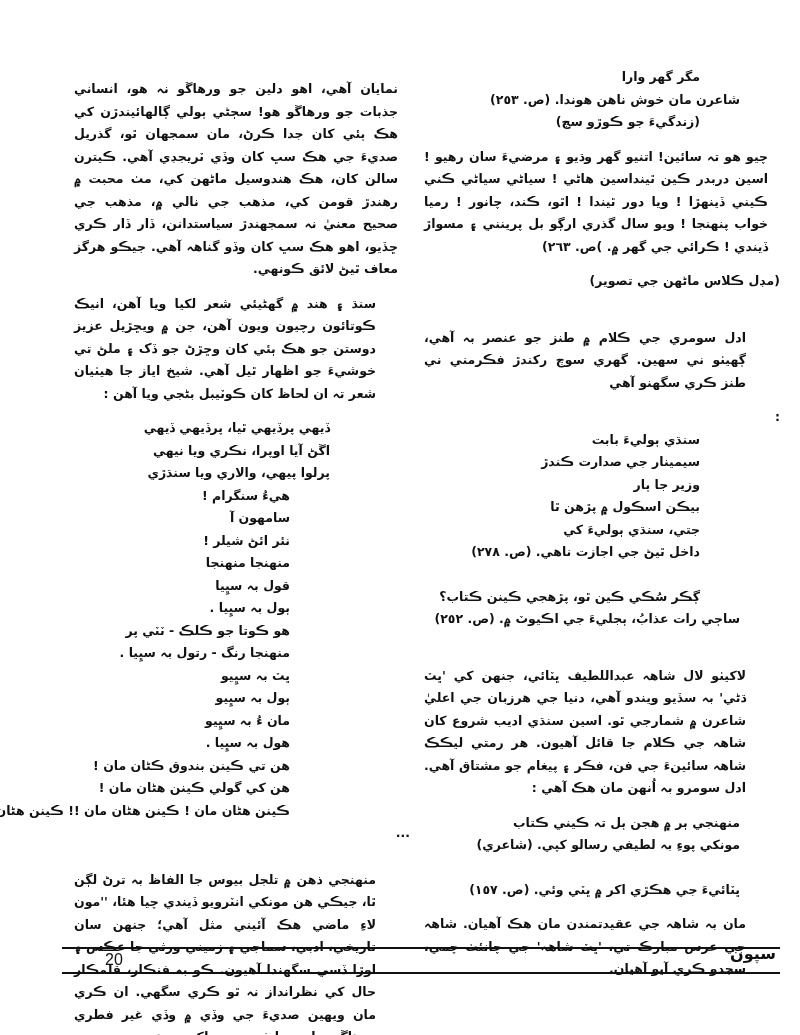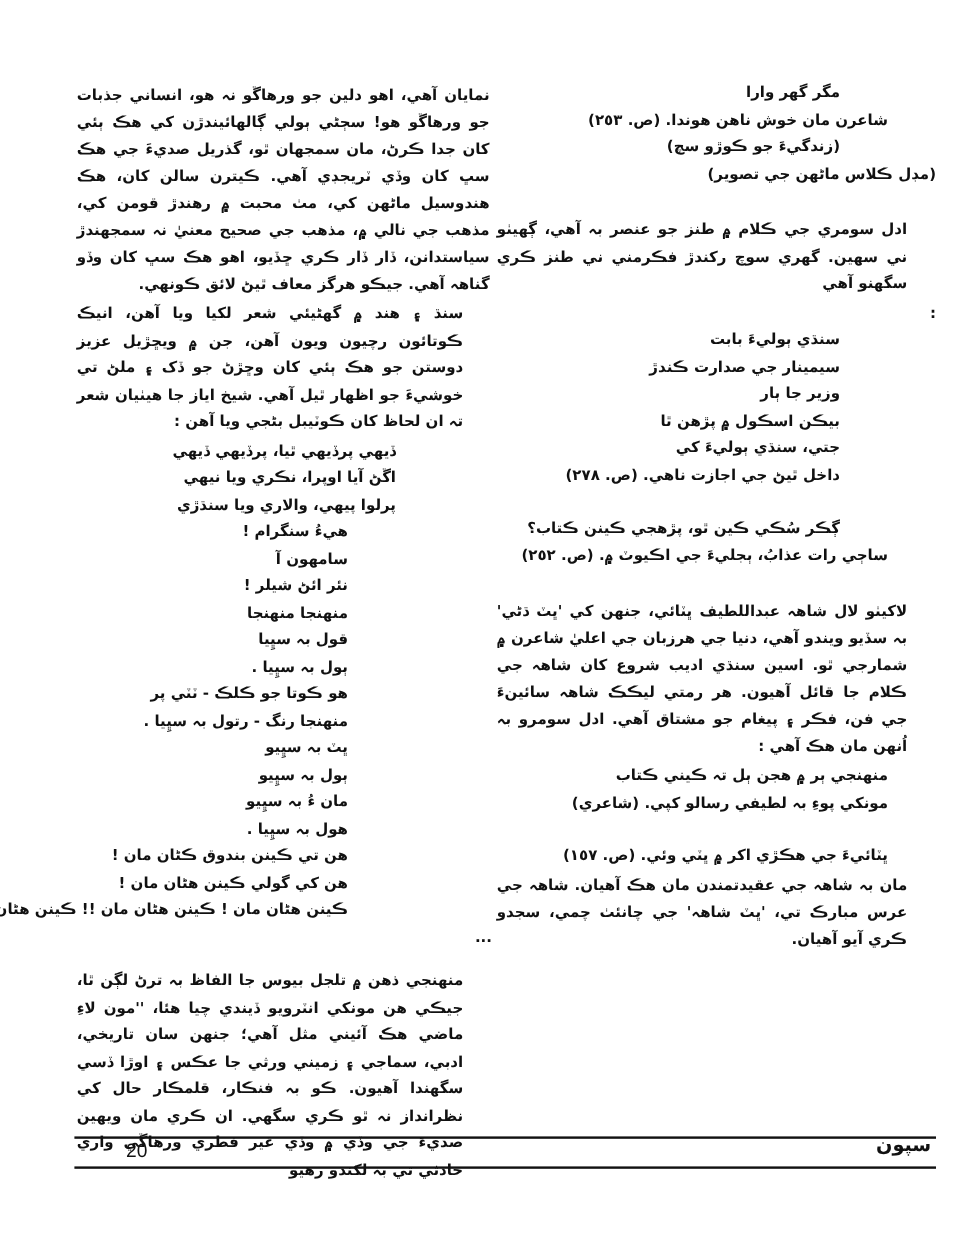--- a/index.html
+++ b/index.html
@@ -2,21 +2,21 @@
 <html><head>
 <meta charset="utf-8">
 <style>
   html, body { margin: 0; padding: 0; background: #ffffff; }
   body { width: 800px; height: 1035px; position: relative; overflow: hidden;
          font-family: "DejaVu Sans", sans-serif; color: #111; }
   .col { position: absolute; top: 66px; direction: rtl; font-weight: bold;
          font-size: 12.5px; line-height: 22.5px; }
   .col-right { left: 412px; width: 368px; }
   .col-left  { left: 62px;  width: 348px; }
-  .p { text-align: justify; text-align-last: right; margin: 2px; }
+  .p { text-align: justify; text-align-last: right; margin: 12px; }
   .line { white-space: nowrap; margin: 0; }
   .indent { padding-right: 22px; }
   .center { text-align: right; }
   .gap { height: 22px; }
   .gap-sm { height: 12px; }
   .verse { padding-right: 80px; }
   .verse2 { padding-right: 120px; }
   .verse3 { padding-right: 40px; }
   .footer-top-rule { position: absolute; left: 62px; top: 947px; width: 718px; height: 1.5px; background: #111; }
   .footer-bot-rule { position: absolute; left: 62px; top: 972px; width: 718px; height: 1.5px; background: #111; }
@@ -25,20 +25,21 @@
   .masthead { position: absolute; right: 24px; top: 944px; font-family: "DejaVu Sans", sans-serif;
               font-size: 16px; font-weight: bold; direction: rtl; letter-spacing: 2px; color: #111; }
 </style>
 </head>
 <body>
 
 <div class="col col-right">
   <div class="line verse">مگر گهر وارا</div>
   <div class="line verse3">شاعرن مان خوش ناهن هوندا. (ص. ٢٥٣)</div>
   <div class="line verse">(زندگيءَ جو ڪوڙو سچ)</div>
+  <p class="p">چيو هو تہ سائين! اتنيو گهر وڌيو ۽ مرضيءَ سان رهيو ! اسين دربدر ڪين ٿينداسين هاڻي ! سياڻي سياڻي ڪني ڪيني ڏينهڙا ! ويا دور ٿيندا ! اٿو، ڪند، چانور ! رميا خواب پنهنجا ! ويو سال گذري ارڳو بل پرينني ۽ مسواڙ ڏيندي ! ڪرائي جي گهر ۾. )ص. ٢٦٣)</p>
   <div class="line center">(مڊل ڪلاس ماڻهن جي تصوير)</div>
   <div class="gap"></div>
   <p class="p indent">ادل سومري جي ڪلام ۾ طنز جو عنصر بہ آهي، ڳهيٺو ني سهين. گهري سوچ رکندڙ فڪرمني ني طنز ڪري سگهنو آهي</p>
   <div class="line">:</div>
   <div class="line verse">سنڌي ٻوليءَ بابت</div>
   <div class="line verse">سيمينار جي صدارت ڪندڙ</div>
   <div class="line verse">وزير جا ٻار</div>
   <div class="line verse">بيڪن اسڪول ۾ پڙهن ٿا</div>
   <div class="line verse">جتي، سنڌي ٻوليءَ کي</div>
   <div class="line verse">داخل ٿيڻ جي اجازت ناهي. (ص. ٢٧٨)</div>

